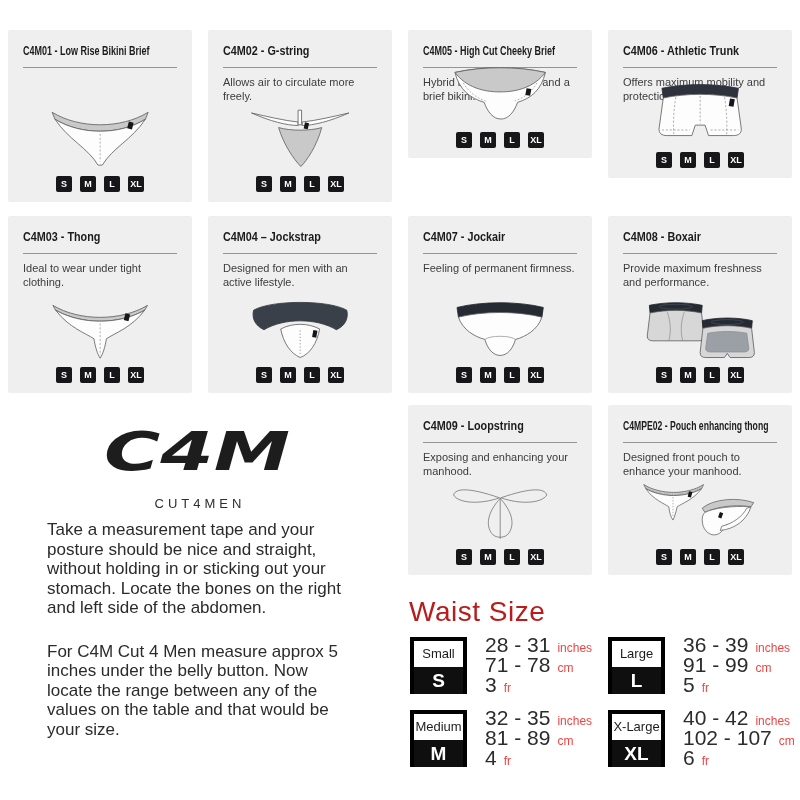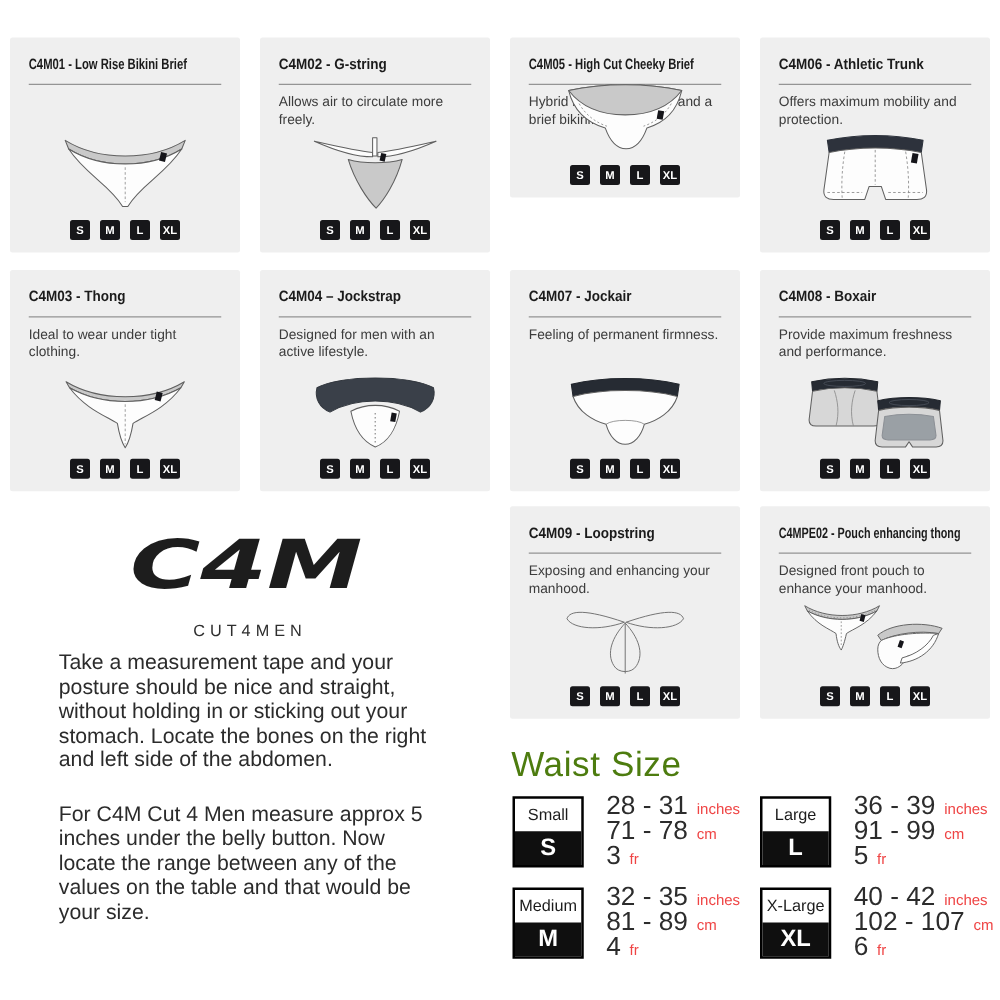--- a/index.html
+++ b/index.html
@@ -43,25 +43,25 @@
     color:#2e2e2e;padding-left:4px;
   }
   .instructions{
     position:absolute;left:47px;top:520px;width:305px;
     font-size:17px;line-height:19.5px;color:#2b2b2b;
   }
   .instructions p{margin:0;}
   .instructions p + p{margin-top:24px;}
   .waist-heading{
     position:absolute;left:409px;top:596px;margin:0;
-    font-size:28px;font-weight:normal;color:#4d7c0f;letter-spacing:.5px;
+    font-size:28px;font-weight:normal;color:#b91c1c;letter-spacing:.5px;
   }
   .entry{position:absolute;display:flex;}
   .size-box{
-    width:57px;height:57px;border:2px solid #000000;background:#ffffff;
+    width:57px;height:57px;border:4px solid #000000;background:#ffffff;
     box-sizing:border-box;flex:0 0 auto;
   }
   .size-name{height:26px;line-height:26px;text-align:center;font-size:13px;color:#1c1c1c;}
   .size-abbr{
     height:27px;background:#0f0f0f;color:#ffffff;font-weight:bold;
     font-size:19px;text-align:center;line-height:27px;
   }
   .vals{margin-left:18px;margin-top:-2px;}
   .val{height:20px;display:flex;align-items:baseline;}
   .num{font-size:21px;line-height:20px;color:#2c2c2c;}
@@ -130,21 +130,21 @@
     </svg>
   </div>
   <div class="badges">
     <span class="badge">S</span>
     <span class="badge">M</span>
     <span class="badge">L</span>
     <span class="badge">XL</span>
   </div>
 </section>
 
-<section class="card" style="left:608px;top:30px;height:172px">
+<section class="card" style="left:608px;top:30px;height:148px">
   <h3 class="title">C4M06 - Athletic Trunk</h3>
   <div class="divider"></div>
   <p class="desc">Offers maximum mobility and protection.</p>
   <div class="art">
     <svg viewBox="0 0 150 92" xmlns="http://www.w3.org/2000/svg">
       <g stroke="#606060" stroke-width="1.2" stroke-linejoin="round">
         <path d="M20 9 C55 2 95 2 130 9 L128 23 C95 16 55 16 22 23 Z" fill="#2d323c" stroke="#2d323c"></path>
         <path d="M22 23 C55 16 95 16 128 23 L134 66 C135 74 130 77 123 77 L87 77 L82 62 L68 62 L63 77 L27 77 C20 77 15 74 16 66 Z" fill="#fdfdfd"></path>
         <line x1="75" y1="20" x2="75" y2="60" stroke-dasharray="3 2.6" stroke="#8c8c8c" stroke-width="1"></line>
         <path d="M40 22 C37 40 36 58 37 75" fill="none" stroke-dasharray="3 2.6" stroke="#8c8c8c" stroke-width="1"></path>

